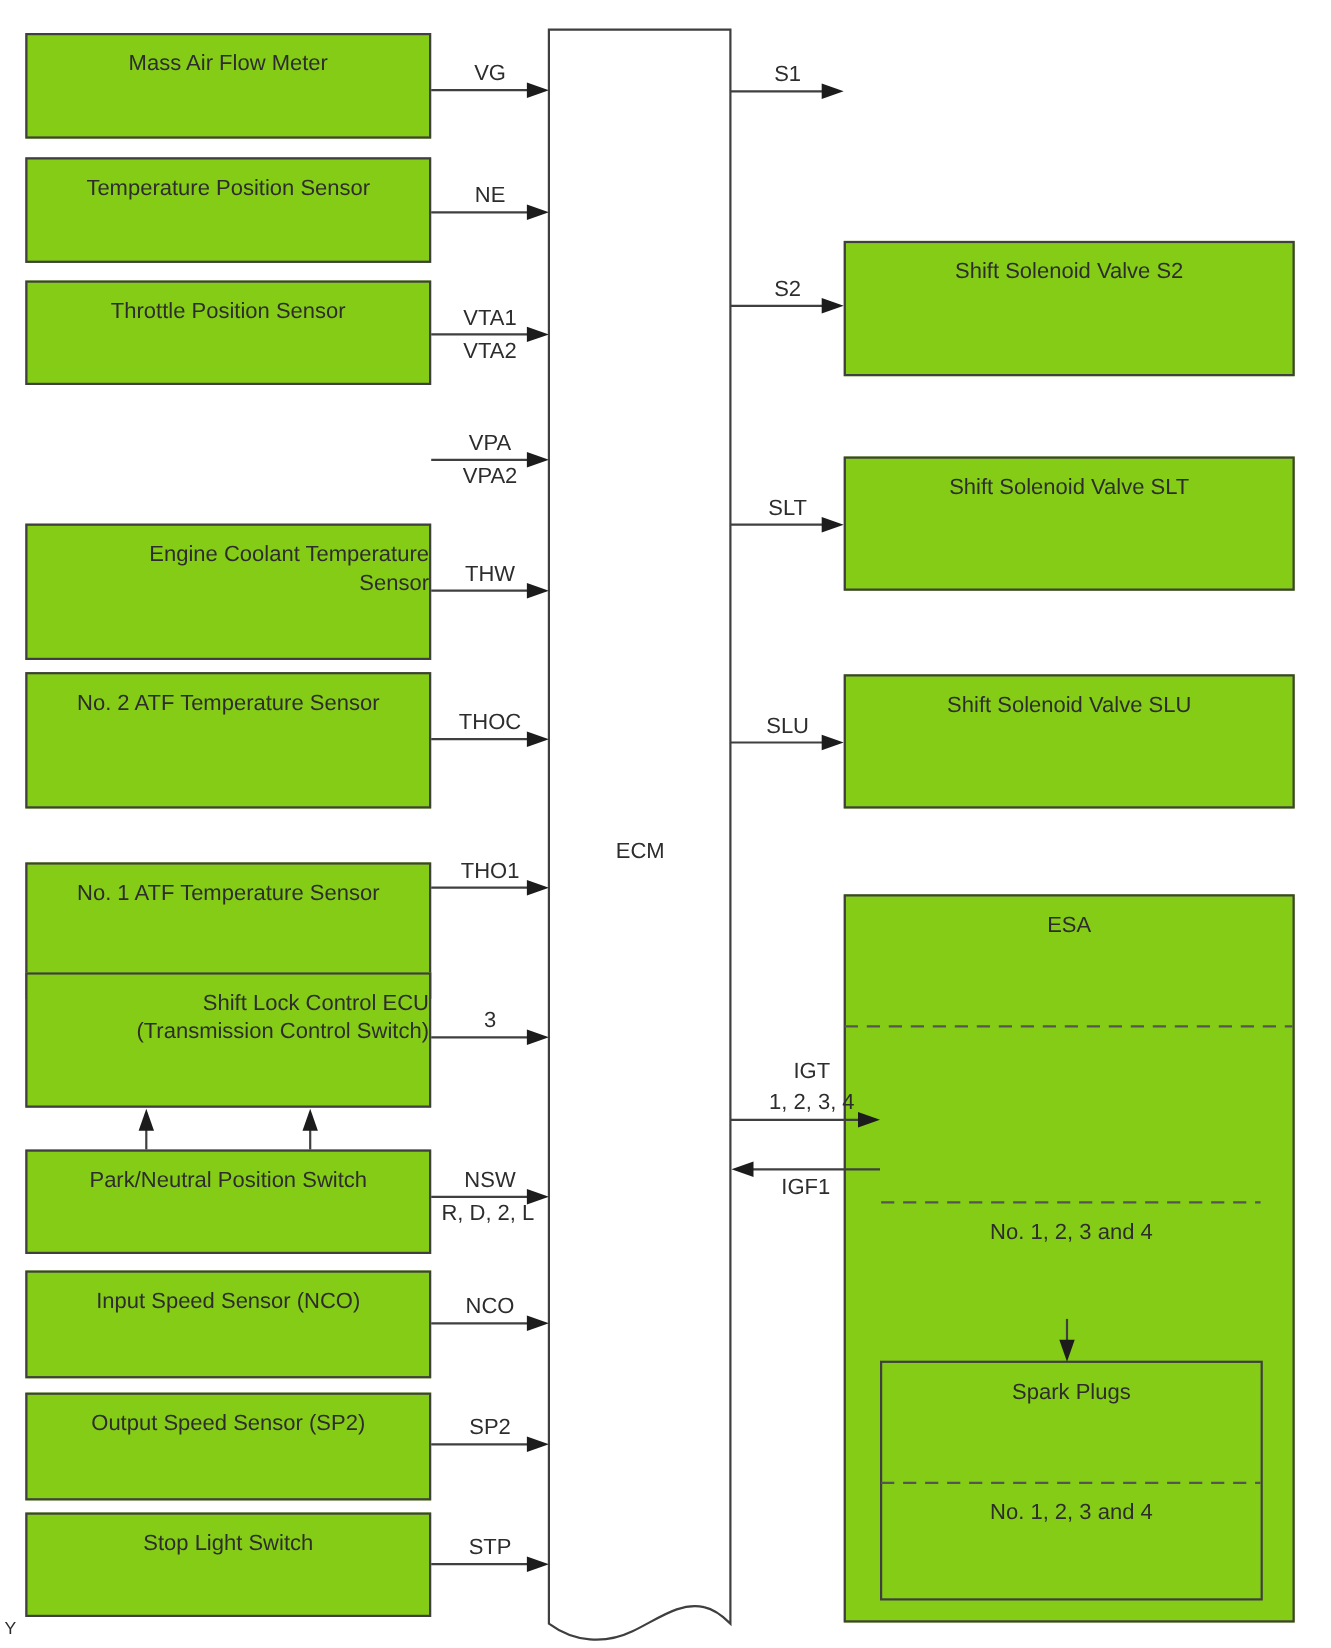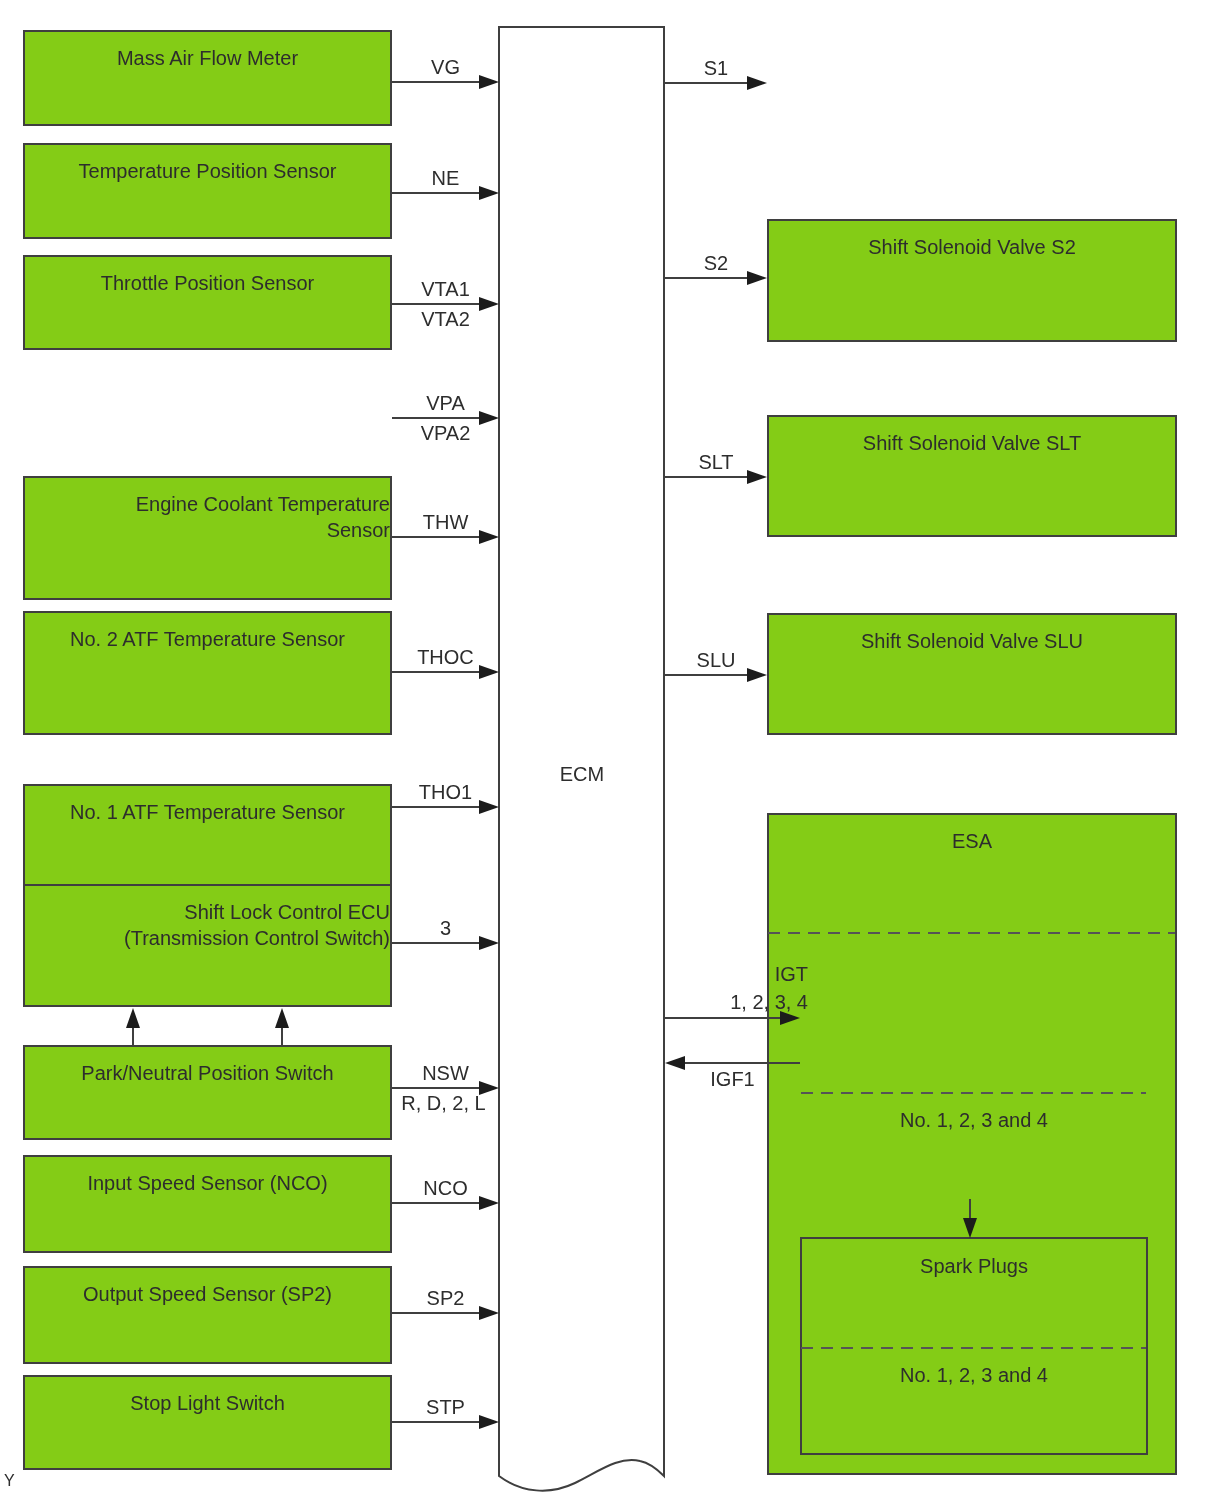--- a/index.html
+++ b/index.html
@@ -14,21 +14,21 @@
   }
   .title{
     padding-top:13px;font-size:20px;line-height:26px;text-align:center;
   }
   .title.left{text-align:right;}
   .title span{display:block;}
   .lbl{
     position:absolute;font-size:20px;line-height:24px;text-align:center;
     z-index:3;white-space:nowrap;
   }
-  .lbl.leftalign{text-align:right;}
+  .lbl.leftalign{text-align:center;}
   .corner{position:absolute;font-size:16px;z-index:3;}
   svg.wires{position:absolute;left:0;top:0;z-index:2;pointer-events:none;}
 </style>
 </head>
 <body>
 
 <div class="canvas">
 
   <div class="box" style="left:23px;top:30px;width:369px;height:96px;">
     <div class="title">

